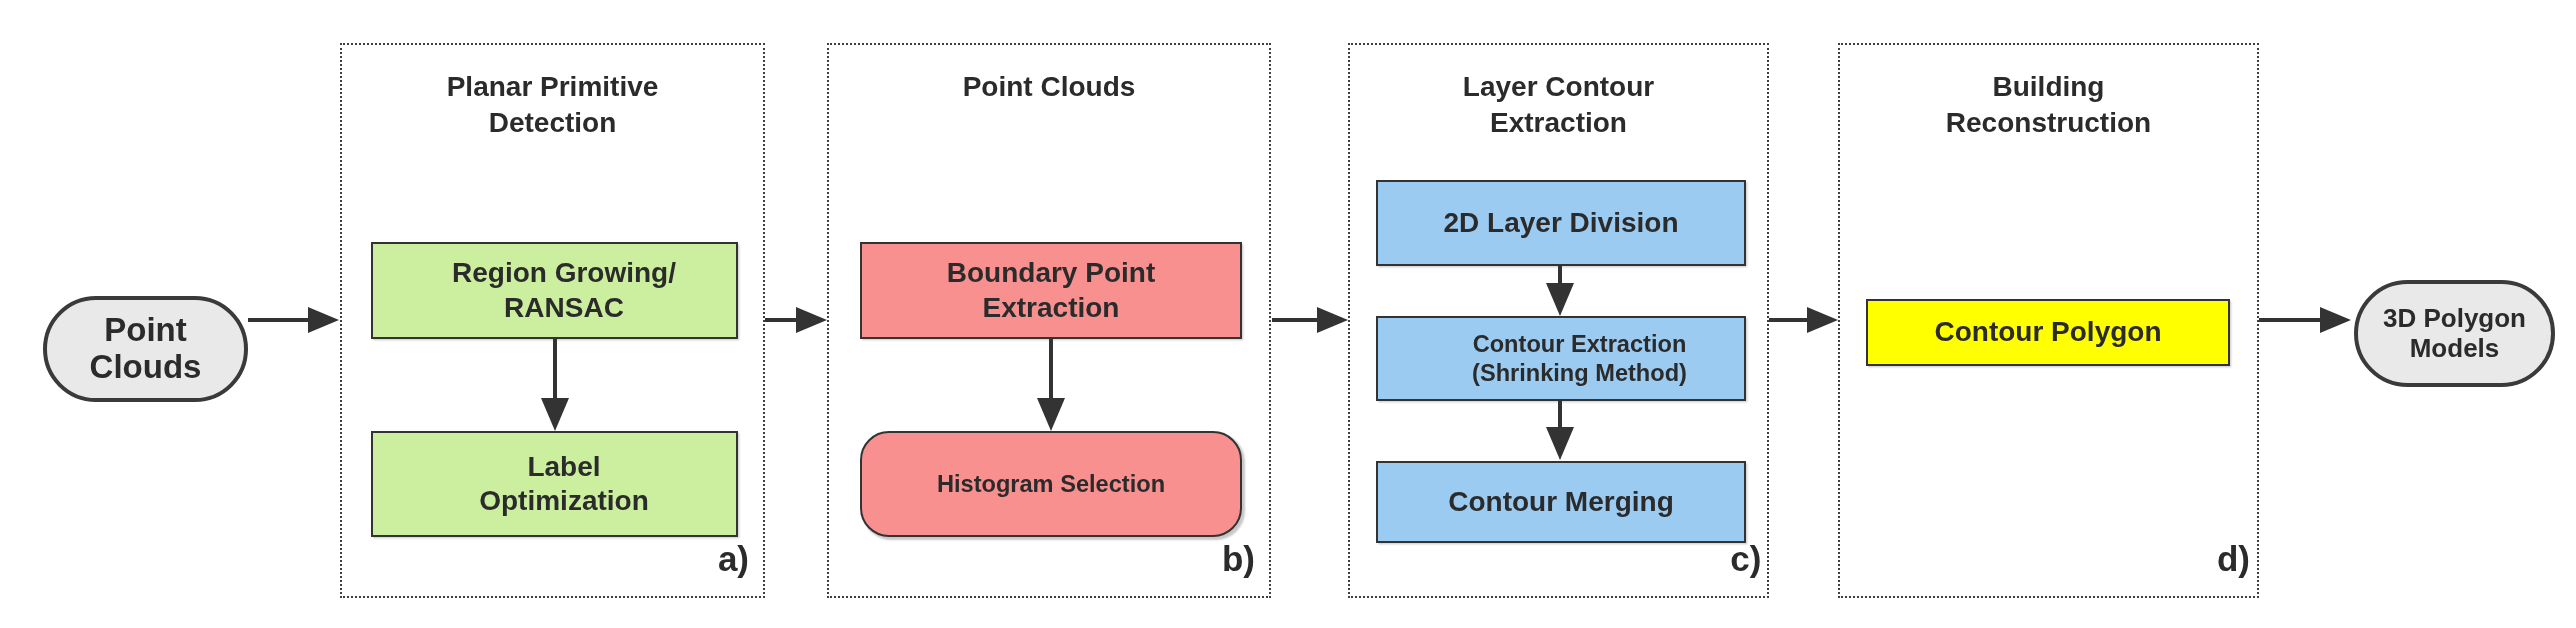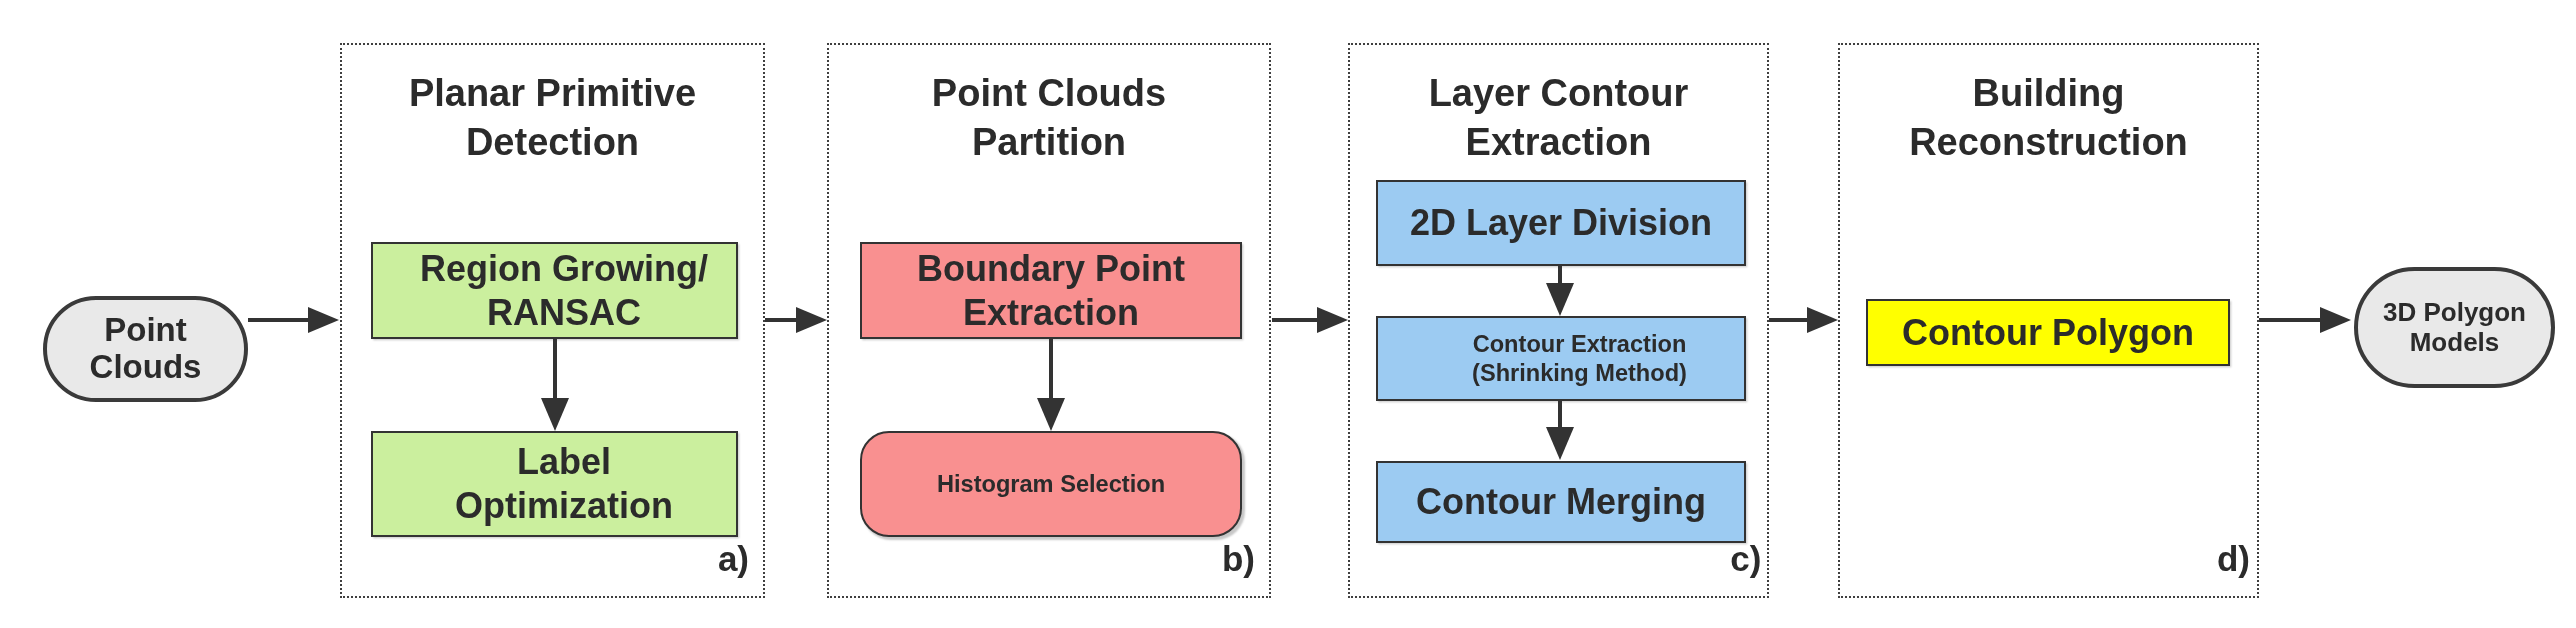--- a/index.html
+++ b/index.html
@@ -27,21 +27,21 @@
   .stadium span{display:block;}
 
   
   .panel{
     position:absolute;
     border:2.8px dotted #3f3f3f;
     background:#ffffff;
   }
   .panel-title{
     position:absolute;top:23.6px;left:0;width:100%;
-    text-align:center;font-size:38px;line-height:1.3;
+    text-align:center;font-size:28px;line-height:1.3;
   }
   .panel-title span{display:block;}
   .panel-tag{
     position:absolute;right:14px;bottom:16.7px;
     font-size:35px;
   }
 
   
   .step{
     position:absolute;
@@ -50,21 +50,21 @@
     align-items:center;justify-content:center;
     text-align:center;line-height:1.22;
     box-shadow:2.1px 2.1px 2.1px rgba(0,0,0,0.22);
   }
   .step span{display:block;}
   .green{background:#cbef9e;padding-left:19px;}
   .red{background:#f99090;}
   .blue{background:#9ccbf2;}
   .yellow{background:#ffff00;}
   .fs44{font-size:33px;margin-top:29px;}
-  .fs40{font-size:36px;}
+  .fs40{font-size:28px;}
   .fs38{font-size:26px;}
   .fs34{font-size:23.6px;}
 
   
   .harrow{position:absolute;height:26px;}
   .hshaft{position:absolute;left:0;right:29px;top:50%;margin-top:-2.1px;height:4.2px;background:#333333;}
   .hhead{position:absolute;right:0;top:0;width:0;height:0;
     border-top:13px solid transparent;border-bottom:13px solid transparent;border-left:31px solid #333333;}
   .varrow{position:absolute;width:28px;}
   .vshaft{position:absolute;top:0;bottom:31px;left:50%;margin-left:-2.1px;width:4.2px;background:#333333;}
@@ -107,21 +107,20 @@
   </div>
 
   <div class="harrow" style="left:765px;top:307px;width:62px;">
     <div class="hshaft"></div>
     <div class="hhead"></div>
   </div>
 
   <div class="panel" style="left:827px;top:43px;width:444px;height:555px;">
     <div class="panel-title">
       <span>Point Clouds</span>
-      <span>Partition</span>
     </div>
     <div class="step red fs40" style="left:31px;top:197px;width:382px;height:97px;">
       <span>Boundary Point</span>
       <span>Extraction</span>
     </div>
     <div class="varrow" style="left:208px;top:294px;height:92px;">
       <div class="vshaft"></div>
       <div class="vhead"></div>
     </div>
     <div class="step red fs34" style="left:31px;top:386px;width:382px;height:106px;border-radius:29px;">
@@ -175,19 +174,19 @@
       <span>Contour Polygon</span>
     </div>
     <div class="panel-tag" style="right:7px;">d)</div>
   </div>
 
   <div class="harrow" style="left:2259px;top:307px;width:92px;">
     <div class="hshaft"></div>
     <div class="hhead"></div>
   </div>
 
-  <div class="stadium fs38" style="left:2354px;top:267px;width:201px;height:121px;">
+  <div class="stadium fs38" style="left:2354px;top:280px;width:201px;height:107px;">
     <span>3D Polygon</span>
     <span>Models</span>
   </div>
 
 </div>
 
 
 </body></html>

